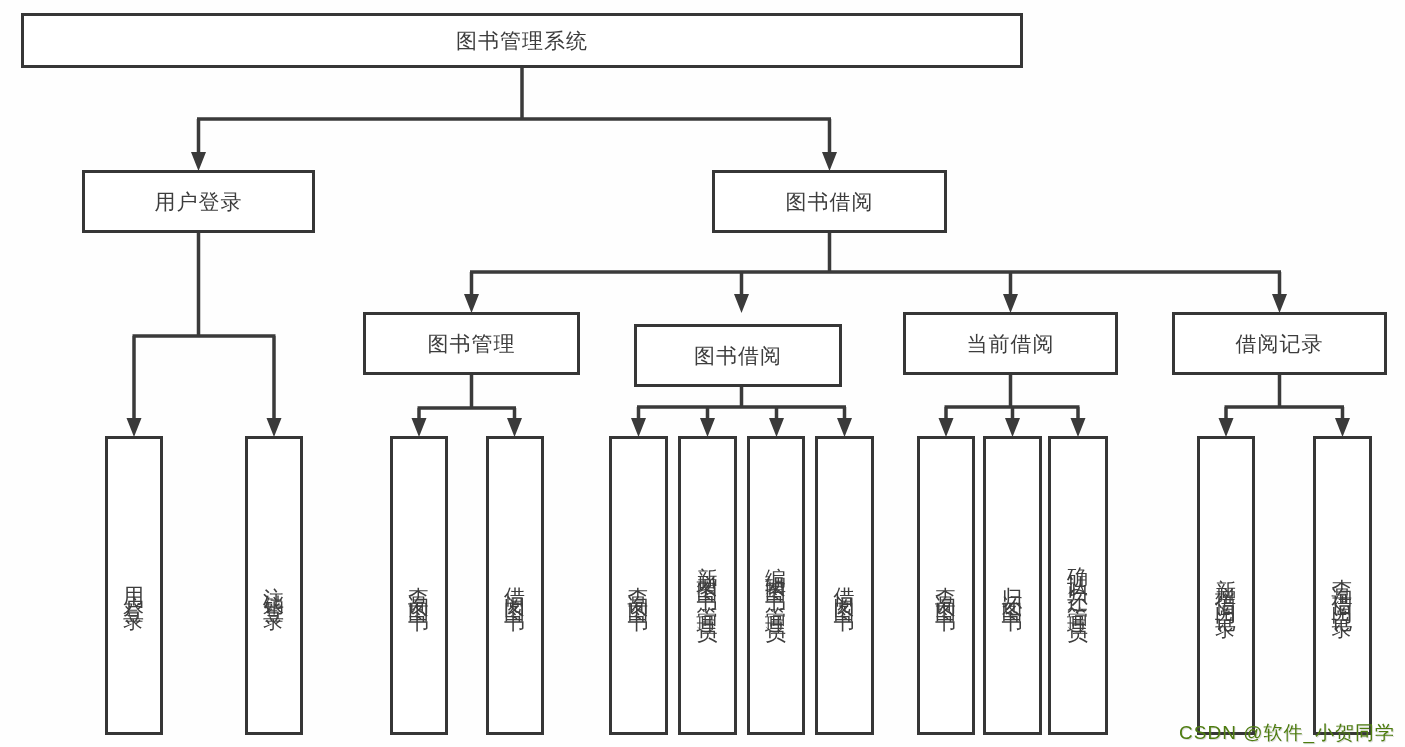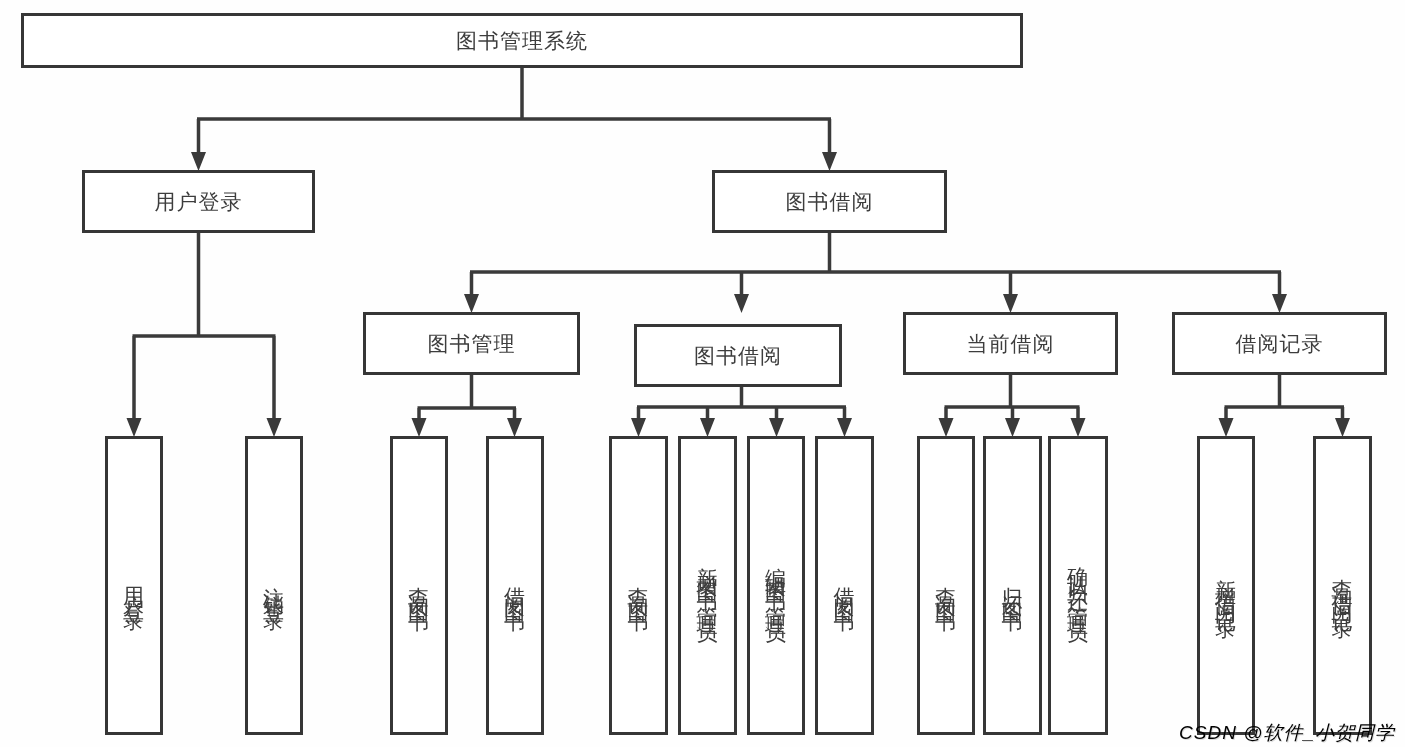--- a/index.html
+++ b/index.html
@@ -40,25 +40,24 @@
     writing-mode: vertical-rl;
     letter-spacing: 8px;
     font-size: 21px;
     line-height: 1;
   }
   .watermark {
     position: absolute;
     right: 10px;
     bottom: 1px;
     font-size: 19px;
-    color: #000000;
+    color: #4d7c0f;
     letter-spacing: 1px;
     z-index: 3;
     text-shadow: 1px 1px 0 rgba(120,120,120,0.25);
-    font-style: italic;
   }
 </style>
 </head>
 <body>
 
 <div class="canvas">
 
   <svg class="connectors" width="1405" height="747" viewBox="0 0 1405 747">
     <path fill="none" stroke="#3a3a3a" stroke-width="3.5" d="M522 68 V119 M197 119 H831 M198.5 119 V152 M829.5 119 V152
              M198.5 233 V336 M132.5 336 H275.5 M134 336 V418 M274 336 V418

